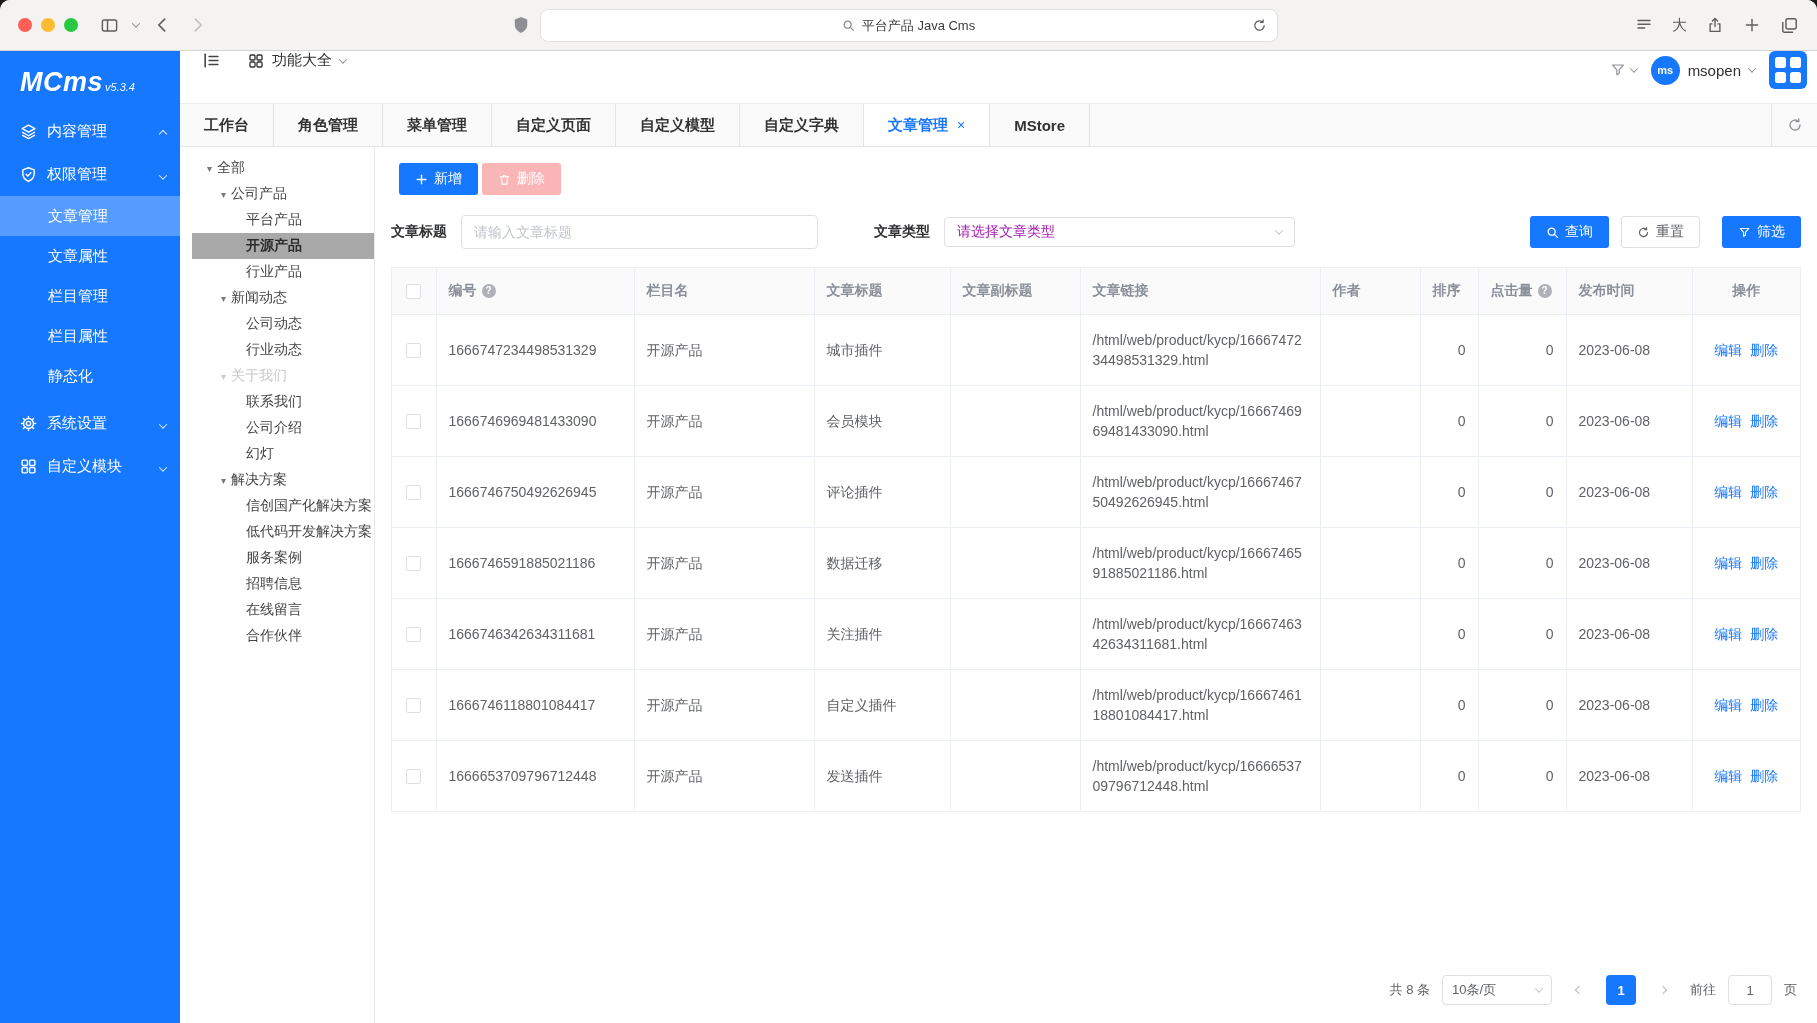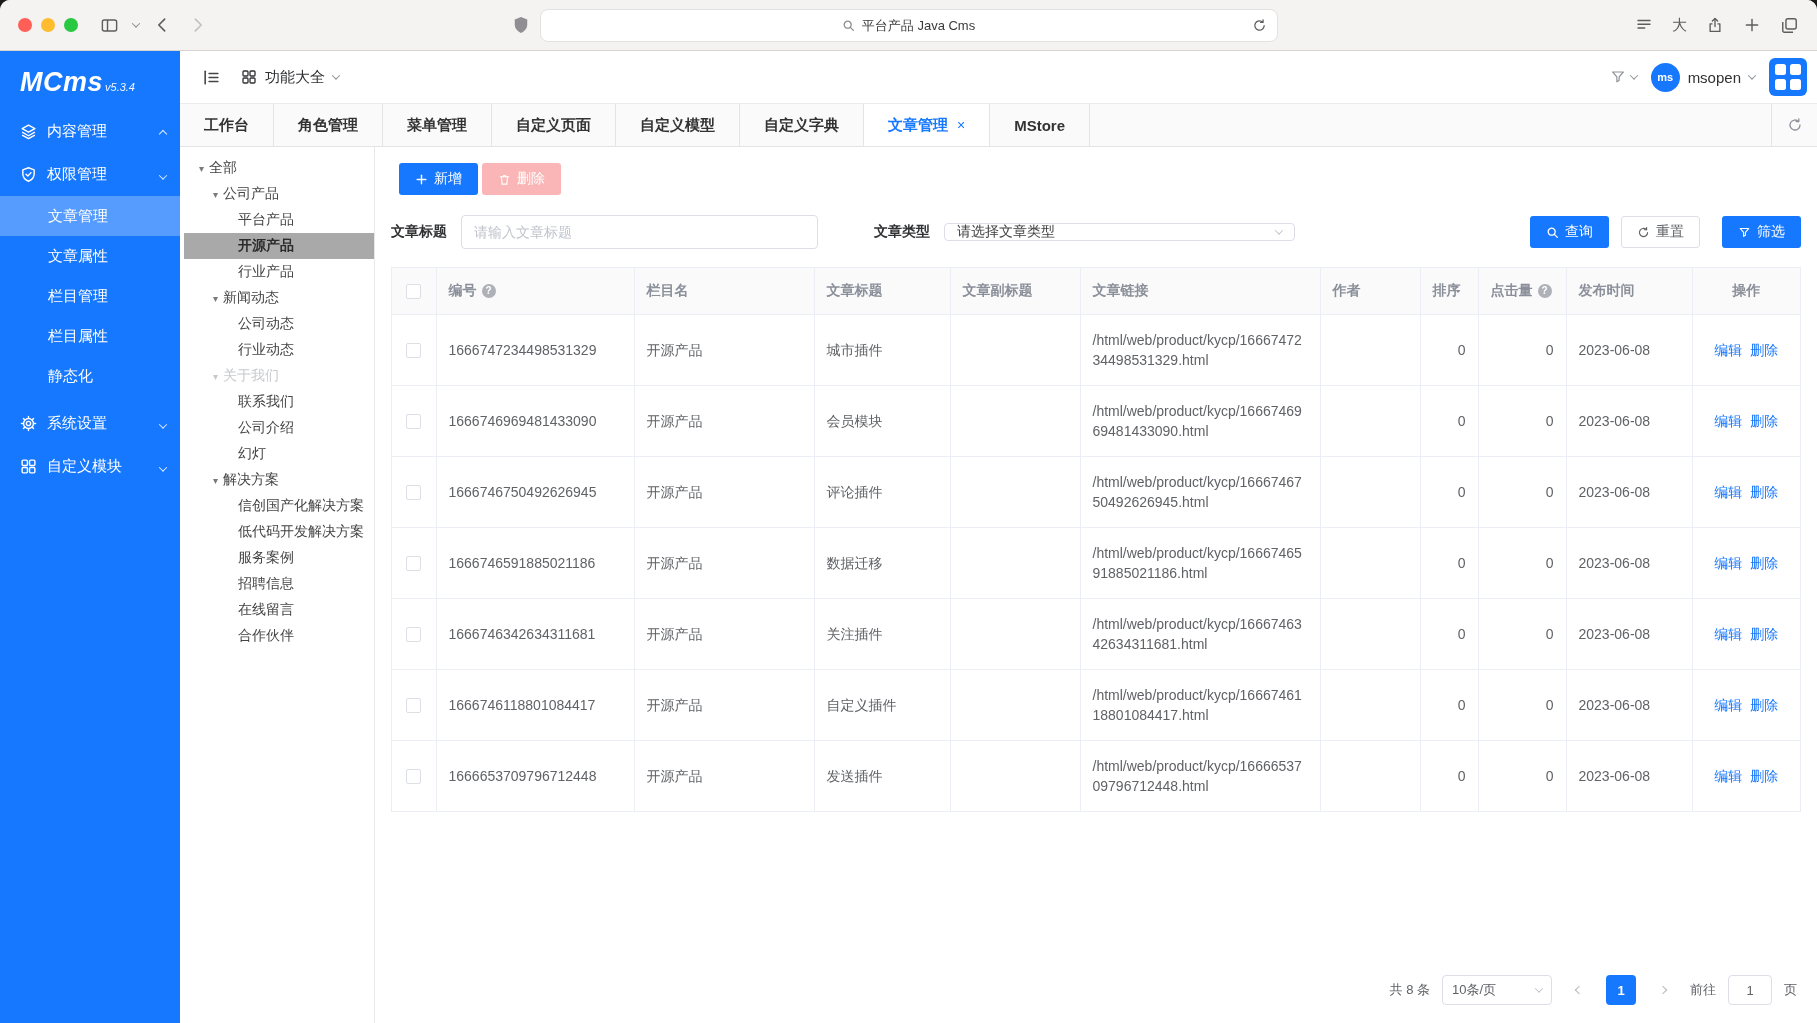--- a/index.html
+++ b/index.html
@@ -37,21 +37,21 @@
   .nav-item .nav-chev { margin-left:auto; opacity:.85; }
   .nav-ic { display:flex; align-items:center; }
   .subnav { display:flex; flex-direction:column; }
   .subnav-item { height:40px; display:flex; align-items:center; padding-left:48px; font-size:15px; font-weight:500; cursor:pointer; }
   .subnav-item.active { background:rgba(255,255,255,.28); }
   .nav-gap { height:6px; }
 
   .app-right { flex:1; display:flex; flex-direction:column; min-width:0; }
 
   
-  .topbar { height:52px; flex:0 0 52px; background:#fff; display:flex; align-items:center; padding:0 10px 0 22px; gap:20px; }
+  .topbar { height:52px; flex:0 0 52px; background:#fff; display:flex; align-items:flex-start; padding:0 10px 0 22px; gap:27px; }
   .collapse-btn { color:#444; display:flex; align-items:center; }
   .menu-switch { display:flex; align-items:center; gap:8px; color:#303133; font-size:15px; cursor:pointer; }
   .menu-switch .chev { color:#8a8f99; }
   .topbar-right { margin-left:auto; display:flex; align-items:center; gap:14px; }
   .funnel-btn { display:flex; align-items:center; gap:5px; color:#909399; }
   .user-chip { display:flex; align-items:center; gap:8px; cursor:pointer; }
   .avatar { width:29px; height:29px; border-radius:50%; background:#1677ff; color:#fff; font-size:11px; font-weight:bold; display:flex; align-items:center; justify-content:center; }
   .username { font-size:15px; color:#303133; }
   .user-chip .chev { color:#8a8f99; }
   .apps-btn { width:38px; height:38px; border-radius:6px; background:#1677ff; display:grid; grid-template-columns:11px 11px; grid-template-rows:11px 11px; gap:4px; align-content:center; justify-content:center; cursor:pointer; }
@@ -60,21 +60,21 @@
   
   .tabbar { height:44px; flex:0 0 44px; background:#fafafa; border-top:1px solid #ececec; border-bottom:1px solid #e4e4e4; display:flex; align-items:stretch; }
   .tab { padding:0 24px; display:flex; align-items:center; gap:9px; font-size:15px; font-weight:600; color:#333; border-right:1px solid #e4e4e4; cursor:pointer; white-space:nowrap; }
   .tab.active { background:#fff; color:#1677ff; }
   .tab-close { font-weight:400; font-size:14px; color:#1677ff; line-height:1; }
   .tab-close::before { content:"×"; }
   .tab-refresh { margin-left:auto; width:46px; border-left:1px solid #e4e4e4; display:flex; align-items:center; justify-content:center; color:#909399; cursor:pointer; }
 
   
   .workspace { flex:1; display:flex; min-height:0; background:#fff; }
-  .tree-panel { width:195px; flex:0 0 195px; border-right:1px solid #e8e8e8; padding:8px 0 0 4px; overflow:hidden; }
+  .tree-panel { width:195px; flex:0 0 195px; border-right:1px solid #e8e8e8; padding:8px 0 0 12px; overflow:hidden; }
   .tree-item { height:26px; display:flex; align-items:center; font-size:14px; color:#444; cursor:pointer; }
   .tree-item .caret { width:15px; text-align:center; color:#7a7a7a; font-size:10px; flex:0 0 15px; }
   .tree-item .caret::before { content:"▾"; }
   .tree-item .no-caret { width:15px; flex:0 0 15px; }
   .lvl0 { padding-left:10px; }
   .lvl1 { padding-left:24px; }
   .lvl2 { padding-left:39px; }
   .tree-item.selected { background:#a9a9a9; color:#2c2c2c; font-weight:600; }
   .tree-item.muted, .tree-item.muted .caret { color:#c8c9cc; }
 
@@ -86,21 +86,21 @@
   .btn-danger-disabled { background:#fab6b6; color:#fff; cursor:not-allowed; }
   .btn-plain { background:#fff; color:#606266; border-color:#dcdfe6; }
   .actions-row { display:flex; gap:4px; margin:2px 0 16px 8px; }
 
   
   .filter-row { display:flex; align-items:center; margin:4px 0 18px 0; }
   .filter-label { font-size:14px; font-weight:600; color:#303133; margin-right:14px; white-space:nowrap; }
   .filter-label.second { margin-left:56px; }
   .text-input { width:357px; height:34px; border:1px solid #dcdfe6; border-radius:4px; padding:0 12px; font-size:14px; color:#606266; font-family:inherit; outline:none; }
   .text-input::placeholder { color:#c0c4cc; }
-  .select-box { width:351px; height:18px; border:1px solid #dcdfe6; border-radius:4px; padding:0 12px; display:flex; align-items:center; justify-content:space-between; color:#404040; font-size:14px; cursor:pointer; }
+  .select-box { width:351px; height:30px; border:1px solid #dcdfe6; border-radius:4px; padding:0 12px; display:flex; align-items:center; justify-content:space-between; color:#a21caf; font-size:14px; cursor:pointer; }
   .select-box .chev { color:#c0c4cc; }
   .filter-buttons { margin-left:auto; display:flex; align-items:center; gap:12px; }
   .filter-buttons .gap-before { margin-left:10px; }
 
   
   .table-wrap { border:1px solid #ebeef5; border-bottom:none; }
   table { width:100%; border-collapse:collapse; table-layout:fixed; }
   th { background:#fafafa; height:46px; font-size:14px; font-weight:600; color:#8a8f99; text-align:left; padding:0 12px; border-right:1px solid #ebeef5; border-bottom:1px solid #ebeef5; }
   td { height:71px; font-size:14px; color:#606266; padding:12px; border-right:1px solid #ebeef5; border-bottom:1px solid #ebeef5; line-height:20px; vertical-align:middle; background:#fff; }
   th:last-child, td:last-child { border-right:none; }

